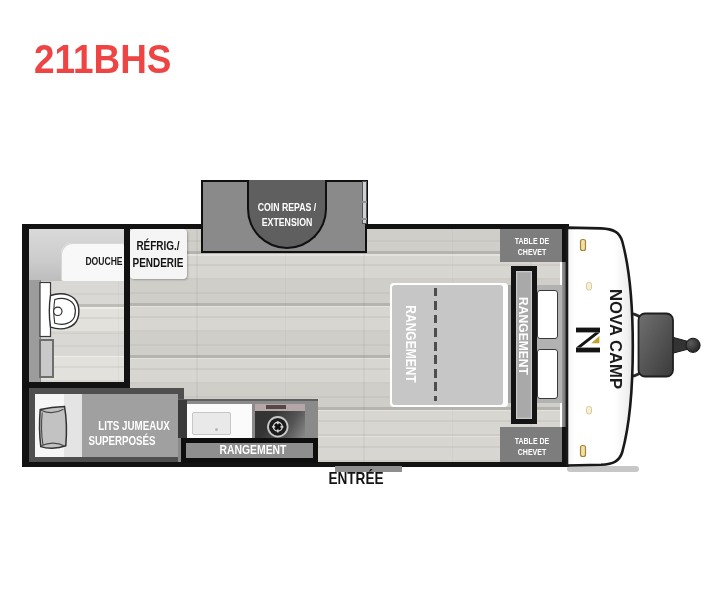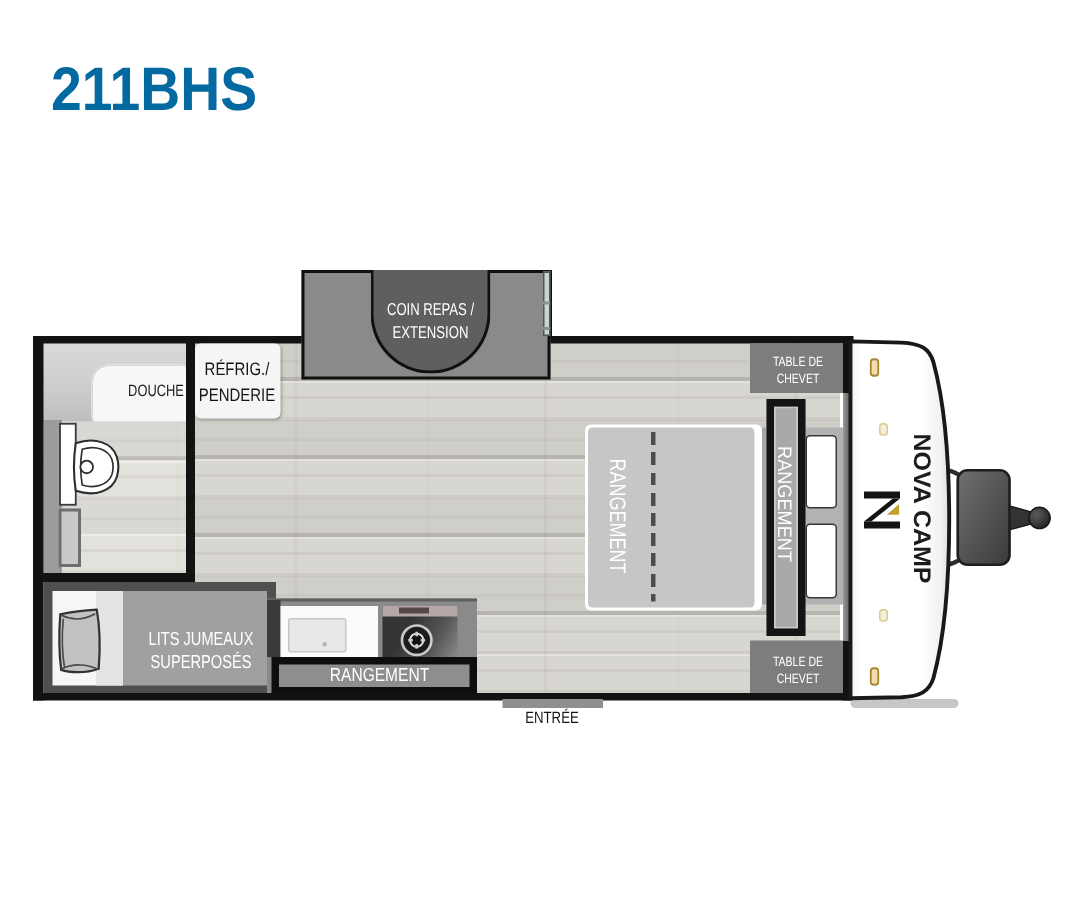--- a/index.html
+++ b/index.html
@@ -1,40 +1,40 @@
 <!DOCTYPE html>
 <html><head>
 <meta charset="utf-8">
 <style>
   html,body{margin:0;padding:0;background:#fff;}
   #page{position:relative;width:716px;height:600px;background:#fff;overflow:hidden;
         font-family:"Liberation Sans",sans-serif;}
   .abs{position:absolute;}
-  .lbl{position:absolute;font-weight:normal;color:#fff;text-align:center;white-space:nowrap;transform:translate(-50%,-50%);}
+  .lbl{position:absolute;font-weight:bold;color:#fff;text-align:center;white-space:nowrap;transform:translate(-50%,-50%);}
   .wood{background-color:#d5d3ce;
     background-image:
       repeating-linear-gradient(90deg, rgba(110,105,98,.07) 0 2px, rgba(0,0,0,0) 2px 89px, rgba(110,105,98,.05) 89px 90px, rgba(0,0,0,0) 90px 167px),
       repeating-linear-gradient(180deg,
         rgba(255,255,255,.30) 0px, rgba(255,255,255,.30) 1.5px,
         rgba(0,0,0,0) 1.5px, rgba(0,0,0,0) 10px,
         rgba(120,115,108,.10) 10px, rgba(120,115,108,.10) 12px,
         rgba(0,0,0,0) 12px, rgba(0,0,0,0) 24px,
         rgba(120,115,108,.10) 24px, rgba(120,115,108,.10) 26.5px,
         rgba(0,0,0,0) 26.5px, rgba(0,0,0,0) 38px,
         rgba(120,115,108,.08) 38px, rgba(120,115,108,.08) 40px,
         rgba(0,0,0,0) 40px, rgba(0,0,0,0) 49.5px,
         rgba(100,95,90,.24) 49.5px, rgba(100,95,90,.24) 52px),
       repeating-linear-gradient(180deg, #d8d6d1 0px, #d8d6d1 26px, #d0cec9 26px, #d0cec9 52px);
     background-position: 0 -26px;}
 </style>
 </head>
 <body>
 <div id="page">
 
-  <div class="abs" style="left:34px;top:36px;font-size:41px;font-weight:bold;color:#0369a1;"><span style="display:inline-block;transform:scaleX(.9);transform-origin:0 0;">211BHS</span></div>
+  <div class="abs" style="left:34px;top:36px;font-size:41px;font-weight:bold;color:#ef4444;"><span style="display:inline-block;transform:scaleX(.9);transform-origin:0 0;">211BHS</span></div>
 
   <div class="abs wood" style="left:29px;top:228px;width:531px;height:234px;"></div>
 
   <div class="abs" style="left:29px;top:228px;width:95px;height:53px;background:linear-gradient(180deg,#dadada 0%,#cccccc 60%,#bdbdbd 100%);"></div>
 
   <div class="abs wood" style="left:29px;top:281px;width:95px;height:101px;filter:brightness(1.05) saturate(.9);"></div>
 
   <div class="abs" style="left:60.5px;top:242.5px;width:63px;height:38px;background:#f8f8f8;border-radius:11px 3px 0 3px;box-shadow:inset 1px 1px 0 #d8d8d8;"></div>
 
   <div class="lbl" style="left:104px;top:261px;font-size:11px;color:#1a1a1a;"><span style="display:inline-block;transform:scaleX(.78);">DOUCHE</span></div>
@@ -89,21 +89,21 @@
   <div class="abs" style="left:64px;top:393.5px;width:17.5px;height:63.5px;background:#e4e4e4;"></div>
 
   <div class="abs" style="left:81.5px;top:393.5px;width:96.5px;height:63.5px;background:#a0a0a0;"></div>
 
   <svg class="abs" style="left:36px;top:401.5px;" width="35" height="50" viewBox="0 0 35 50">
     <path d="M4.2,7.5 C12,5.8 20.5,4.8 28.5,4.4 C30.8,17 30.8,31 29.8,43.8 C21,47 10.5,46.6 4.8,44.6 C3.2,32 3.4,17.5 4.2,7.5 Z" fill="#c2c2c2" stroke="#333333" stroke-width="1.5"></path>
     <path d="M5,8.2 C12.5,11.8 20.5,11.2 27.5,7.2 M5.2,43.8 C13,40.2 22,40.6 29.2,44.2 M6.2,10.5 C5.2,21 5.3,33 7,43" fill="none" stroke="#4a4a4a" stroke-width="1.1"></path>
   </svg>
 
   <div class="lbl" style="left:134px;top:425.5px;font-size:12.5px;"><span style="display:inline-block;transform:scaleX(.78);">LITS JUMEAUX</span></div>
-  <div class="lbl" style="left:134px;top:440.5px;font-size:12.5px;"><span style="display:inline-block;transform:scaleX(.78);">SUPERPOSÉS</span></div>
+  <div class="lbl" style="left:122px;top:440.5px;font-size:12.5px;"><span style="display:inline-block;transform:scaleX(.78);">SUPERPOSÉS</span></div>
 
   <div class="abs" style="left:178px;top:399px;width:140px;height:63px;background:#8a8a8a;border-top:2px solid #5f5f5f;box-sizing:border-box;"></div>
 
   <div class="abs" style="left:178px;top:399.5px;width:8.5px;height:38.5px;background:#3a3a3a;"></div>
 
   <div class="abs" style="left:186.5px;top:404px;width:65px;height:33.5px;background:#fbfbfb;"></div>
   <div class="abs" style="left:192px;top:412px;width:37px;height:21px;background:#e9e9e9;border:1px solid #c6c6c6;border-radius:2px;"></div>
   <div class="abs" style="left:215px;top:428px;width:3px;height:3px;background:#b5b5b5;border-radius:50%;"></div>
 
   <div class="abs" style="left:254.5px;top:404px;width:50.5px;height:34px;background:linear-gradient(120deg,#343434 35%,#555 70%,#8a8a8a 100%);"></div>
@@ -116,21 +116,21 @@
     <rect x="12.9" y="16.4" width="1.8" height="3" fill="#cfcfcf"></rect>
     <rect x="8.2" y="12.9" width="3" height="1.8" fill="#cfcfcf"></rect>
     <rect x="16.4" y="12.9" width="3" height="1.8" fill="#cfcfcf"></rect>
   </svg>
 
   <div class="abs" style="left:181px;top:438px;width:137px;height:24.5px;background:#0e0e0e;"></div>
   <div class="abs" style="left:186px;top:442.8px;width:127px;height:15.4px;background:#8e8e8e;"></div>
   <div class="lbl" style="left:253px;top:449.5px;font-size:12.5px;"><span style="display:inline-block;transform:scaleX(.83);">RANGEMENT</span></div>
 
   <div class="abs" style="left:335px;top:465.5px;width:66.5px;height:6.5px;background:#8f8f8f;"></div>
-  <div class="lbl" style="left:368px;top:478.5px;font-size:11px;color:#141414;"><span style="display:inline-block;transform:scaleX(.8);">ENTRÉE</span></div>
+  <div class="lbl" style="left:356px;top:478.5px;font-size:17px;color:#141414;"><span style="display:inline-block;transform:scaleX(.8);">ENTRÉE</span></div>
 
   <div class="abs" style="left:389.5px;top:283px;width:118.5px;height:123.5px;background:#ffffff;border-radius:4px;"></div>
 
   <div class="abs" style="left:392px;top:284.5px;width:110.5px;height:120.5px;background:#c6c6c6;border-radius:3px;"></div>
 
   <div class="abs" style="left:433.5px;top:288px;width:3.6px;height:113px;background:repeating-linear-gradient(180deg,#4d4d4d 0 8.5px,rgba(0,0,0,0) 8.5px 13.5px);"></div>
 
   <div class="lbl" style="left:411px;top:343.5px;font-size:15px;color:#fff;"><span style="display:inline-block;transform:rotate(90deg) scaleX(.8);">RANGEMENT</span></div>
 
   <div class="abs" style="left:507.5px;top:285px;width:29px;height:118px;background:#a6a6a6;"></div>

